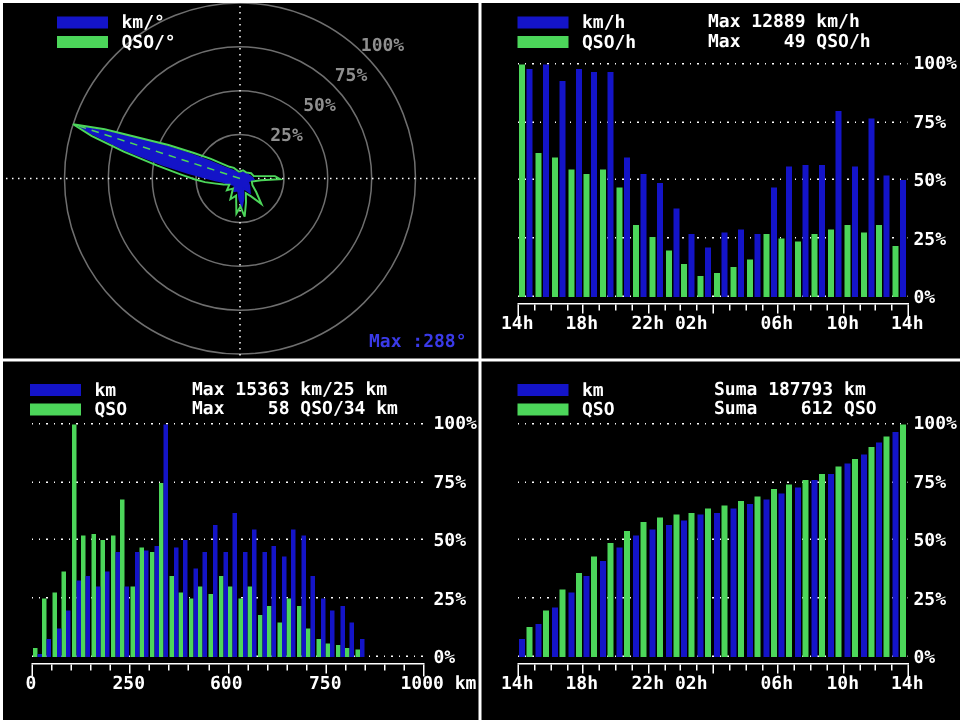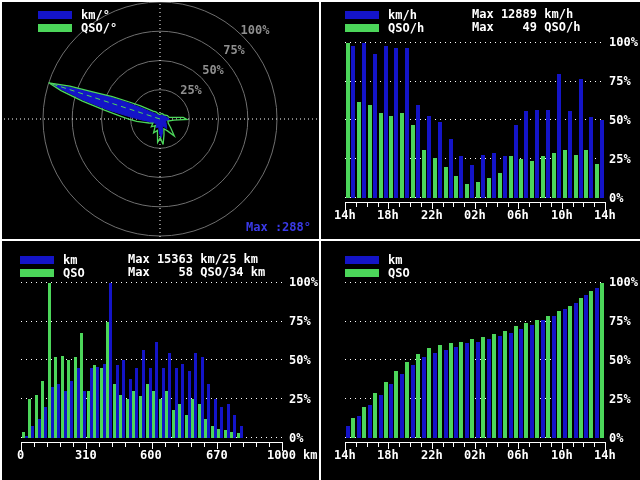--- a/index.html
+++ b/index.html
@@ -31,21 +31,21 @@
   
   .plot{position:absolute;top:42px;height:156px;}
   .grid{position:absolute;left:0;width:100%;height:1px;
         background:repeating-linear-gradient(to right,#fff 0 1px,transparent 1px 5px);}
   .bar{position:absolute;bottom:0;}
   .xaxis{position:absolute;top:202px;height:10px;border-top:1px solid #fff;}
   .tick{position:absolute;top:0;width:1px;background:#fff;}
   .yl{position:absolute;left:289px;width:44px;font-size:12px;line-height:12px;}
   .t0{top:192px}.t1{top:153px}.t2{top:114px}.t3{top:75px}.t4{top:36px}
   .xl{position:absolute;top:209px;font-size:12px;line-height:12px;}
-  .h0{left:14px}.h1{left:57px}.h2{left:101px}.h3{left:144px}.h4{left:187px}.h5{left:231px}.h6{left:274px}
+  .h0{left:14px}.h1{left:57px}.h2{left:101px}.h3{left:130px}.h4{left:187px}.h5{left:231px}.h6{left:274px}
   .d0{left:17px}.d1{left:75px}.d2{left:140px}.d3{left:206px}.d4{left:267px}
   
   #polar-svg{position:absolute;left:0;top:0;}
   .rl{position:absolute;font-size:12px;transform:translate(-50%,-50%);}
   .rl0{left:191px;top:90px}.rl1{left:213px;top:70px}.rl2{left:234px;top:50px}.rl3{left:255px;top:30px}
   #polar-stats{position:absolute;left:246px;top:197px;font-size:12px;line-height:12px;white-space:pre;}
 </style>
 </head>
 <body>
 
@@ -193,23 +193,23 @@
       <span class="sw" style="background: rgb(76, 214, 90);"></span><span class="ltxt">QSO</span>
     </div>
     <pre class="stats" style="left:128px;top:13px;">Max 15363 km/25 km
 Max    58 QSO/34 km</pre>
     <span class="yl t0">0%</span>
     <span class="yl t1">25%</span>
     <span class="yl t2">50%</span>
     <span class="yl t3">75%</span>
     <span class="yl t4">100%</span>
     <span class="xl d0">0</span>
-    <span class="xl d1">310</span>
+    <span class="xl d1">250</span>
     <span class="xl d2">600</span>
-    <span class="xl d3">670</span>
+    <span class="xl d3">750</span>
     <span class="xl d4">1000 km</span>
   <div class="plot" style="left: 21px; width: 261px;">
         <div class="grid" style="top: 155px;"></div>
         <div class="grid" style="top: 116px;"></div>
         <div class="grid" style="top: 77px;"></div>
         <div class="grid" style="top: 39px;"></div>
         <div class="grid" style="top: 0px;"></div>
         <div class="bar" style="left: 0.5px; width: 3px; height: 6px; background: rgb(76, 214, 90);"></div>
         <div class="bar" style="left: 7px; width: 3px; height: 39px; background: rgb(76, 214, 90);"></div>
         <div class="bar" style="left: 13.6px; width: 3px; height: 43px; background: rgb(76, 214, 90);"></div>
@@ -304,20 +304,22 @@
       </div>
     </section>
 
   <section class="panel" id="p-sum">
     <div class="lrow bot-r1 lg-left25">
       <span class="sw" style="background: rgb(20, 20, 200);"></span><span class="ltxt">km</span>
     </div>
     <div class="lrow bot-r2 lg-left25">
       <span class="sw" style="background: rgb(76, 214, 90);"></span><span class="ltxt">QSO</span>
     </div>
+    <pre class="stats" style="left:156px;top:13px;">Suma 187793 km
+Suma    612 QSO</pre>
     <span class="yl t0">0%</span>
     <span class="yl t1">25%</span>
     <span class="yl t2">50%</span>
     <span class="yl t3">75%</span>
     <span class="yl t4">100%</span>
     <span class="xl h0">14h</span>
     <span class="xl h1">18h</span>
     <span class="xl h2">22h</span>
     <span class="xl h3">02h</span>
     <span class="xl h4">06h</span>

